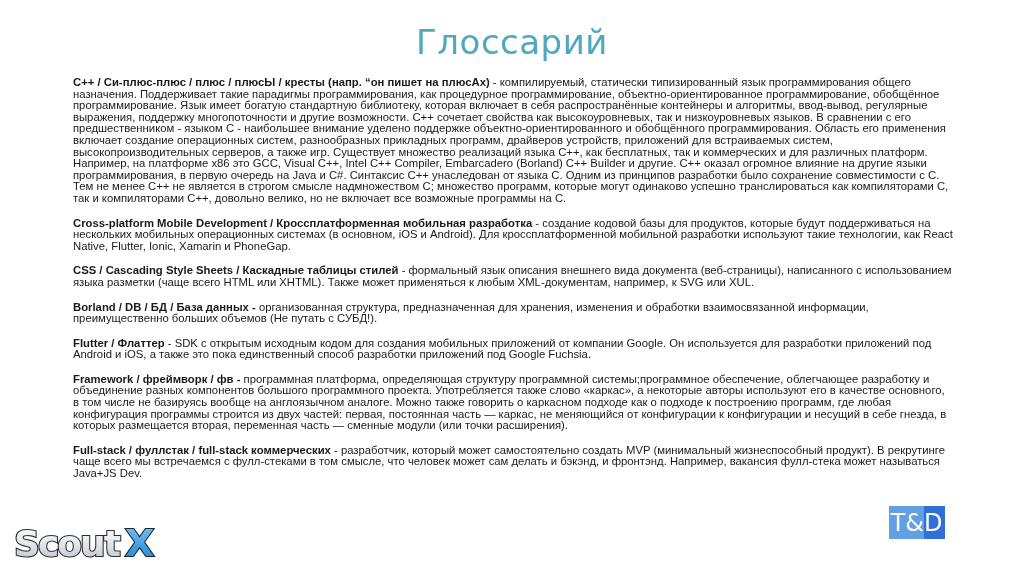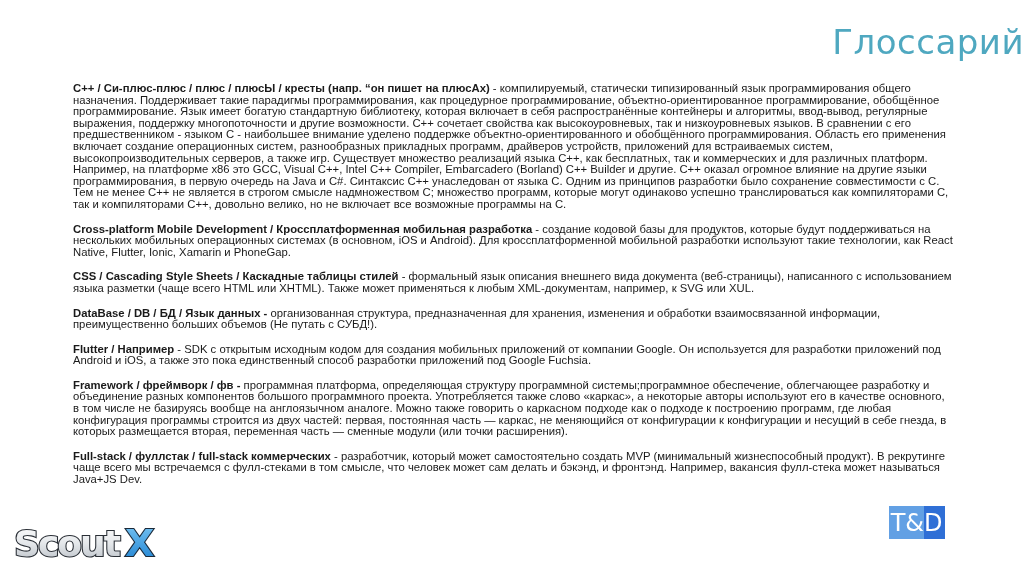--- a/index.html
+++ b/index.html
@@ -14,38 +14,38 @@
       position: relative;
       width: 1024px;
       height: 574px;
       background: #ffffff;
     }
     .title {
       position: absolute;
       left: 0;
       top: 22px;
       width: 1024px;
-      text-align: right;
+      text-align: center;
       font-family: "DejaVu Sans", sans-serif;
       font-size: 34px;
       color: #4fa8c0;
       letter-spacing: 0.5px;
     }
     .content {
       position: absolute;
       left: 73px;
       top: 77px;
       width: 880px;
       font-family: "Liberation Sans", sans-serif;
       font-size: 11.3px;
       line-height: 11.6px;
       color: #1a1a1a;
     }
     .entry {
-      margin: 6px 0 13px 0;
+      margin: 0 0 13px 0;
     }
     .term {
       font-weight: bold;
     }
     .logo-scoutx {
       position: absolute;
       left: 12px;
       top: 520px;
       width: 150px;
       height: 44px;
@@ -86,24 +86,24 @@
     <p class="entry">
       <span class="term">C++ / Си-плюс-плюс / плюс / плюсЫ / кресты (напр. “он пишет на плюсАх)</span><span> - компилируемый, статически типизированный язык программирования общего назначения. Поддерживает такие парадигмы программирования, как процедурное программирование, объектно-ориентированное программирование, обобщённое программирование. Язык имеет богатую стандартную библиотеку, которая включает в себя распространённые контейнеры и алгоритмы, ввод-вывод, регулярные выражения, поддержку многопоточности и другие возможности. C++ сочетает свойства как высокоуровневых, так и низкоуровневых языков. В сравнении с его предшественником - языком C - наибольшее внимание уделено поддержке объектно-ориентированного и обобщённого программирования. Область его применения включает создание операционных систем, разнообразных прикладных программ, драйверов устройств, приложений для встраиваемых систем, высокопроизводительных серверов, а также игр. Существует множество реализаций языка C++, как бесплатных, так и коммерческих и для различных платформ. Например, на платформе x86 это GCC, Visual C++, Intel C++ Compiler, Embarcadero (Borland) C++ Builder и другие. C++ оказал огромное влияние на другие языки программирования, в первую очередь на Java и C#. Синтаксис C++ унаследован от языка C. Одним из принципов разработки было сохранение совместимости с C. Тем не менее C++ не является в строгом смысле надмножеством C; множество программ, которые могут одинаково успешно транслироваться как компиляторами C, так и компиляторами C++, довольно велико, но не включает все возможные программы на C.</span>
     </p>
     <p class="entry">
       <span class="term">Cross-platform Mobile Development / Кроссплатформенная мобильная разработка</span><span> - создание кодовой базы для продуктов, которые будут поддерживаться на нескольких мобильных операционных системах (в основном, iOS и Android). Для кроссплатформенной мобильной разработки используют такие технологии, как React Native, Flutter, Ionic, Xamarin и PhoneGap.</span>
     </p>
     <p class="entry">
       <span class="term">CSS / Cascading Style Sheets / Каскадные таблицы стилей</span><span> - формальный язык описания внешнего вида документа (веб-страницы), написанного с использованием языка разметки (чаще всего HTML или XHTML). Также может применяться к любым XML-документам, например, к SVG или XUL.</span>
     </p>
     <p class="entry">
-      <span class="term">DataBase / DB / БД / Язык данных -</span><span> организованная структура, предназначенная для хранения, изменения и обработки взаимосвязанной информации, преимущественно больших объемов (Не путать с СУБД!).</span>
+      <span class="term">Borland / DB / БД / База данных -</span><span> организованная структура, предназначенная для хранения, изменения и обработки взаимосвязанной информации, преимущественно больших объемов (Не путать с СУБД!).</span>
     </p>
     <p class="entry">
-      <span class="term">Flutter / Например</span><span> - SDK с открытым исходным кодом для создания мобильных приложений от компании Google. Он используется для разработки приложений под Android и iOS, а также это пока единственный способ разработки приложений под Google Fuchsia.</span>
+      <span class="term">Flutter / Флаттер</span><span> - SDK с открытым исходным кодом для создания мобильных приложений от компании Google. Он используется для разработки приложений под Android и iOS, а также это пока единственный способ разработки приложений под Google Fuchsia.</span>
     </p>
     <p class="entry">
       <span class="term">Framework / фреймворк / фв -</span><span> программная платформа, определяющая структуру программной системы;программное обеспечение, облегчающее разработку и объединение разных компонентов большого программного проекта. Употребляется также слово «каркас», а некоторые авторы используют его в качестве основного, в том числе не базируясь вообще на англоязычном аналоге. Можно также говорить о каркасном подходе как о подходе к построению программ, где любая конфигурация программы строится из двух частей: первая, постоянная часть — каркас, не меняющийся от конфигурации к конфигурации и несущий в себе гнезда, в которых размещается вторая, переменная часть — сменные модули (или точки расширения).</span>
     </p>
     <p class="entry">
       <span class="term">Full-stack / фуллстак / full-stack коммерческих</span><span> - разработчик, который может самостоятельно создать MVP (минимальный жизнеспособный продукт). В рекрутинге чаще всего мы встречаемся с фулл-стеками в том смысле, что человек может сам делать и бэкэнд, и фронтэнд. Например, вакансия фулл-стека может называться Java+JS Dev.</span>
     </p>
   </div>
 
   <svg class="logo-scoutx" viewBox="0 0 150 44" xmlns="http://www.w3.org/2000/svg">

